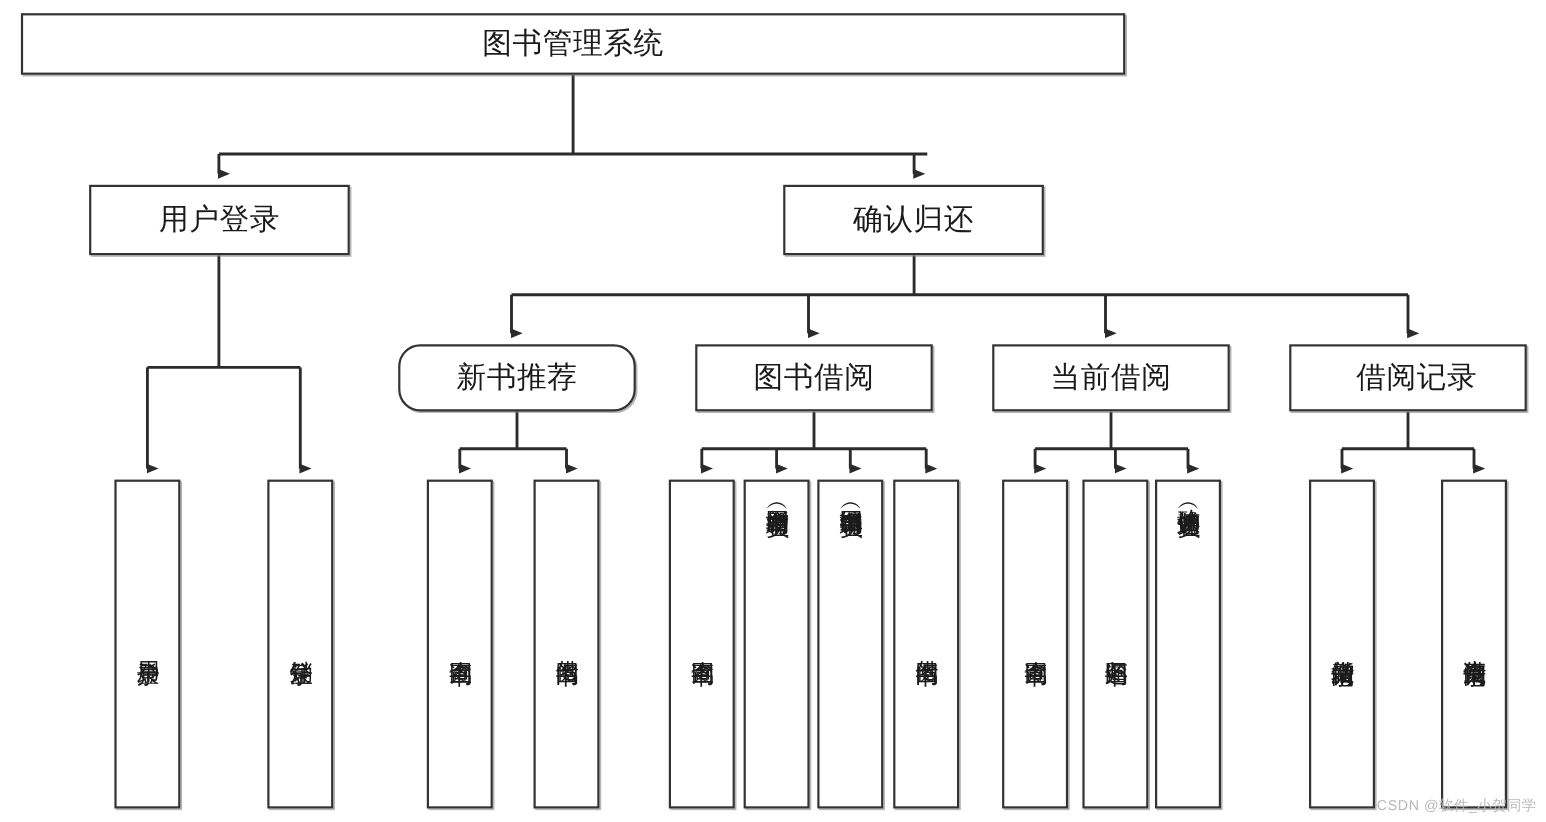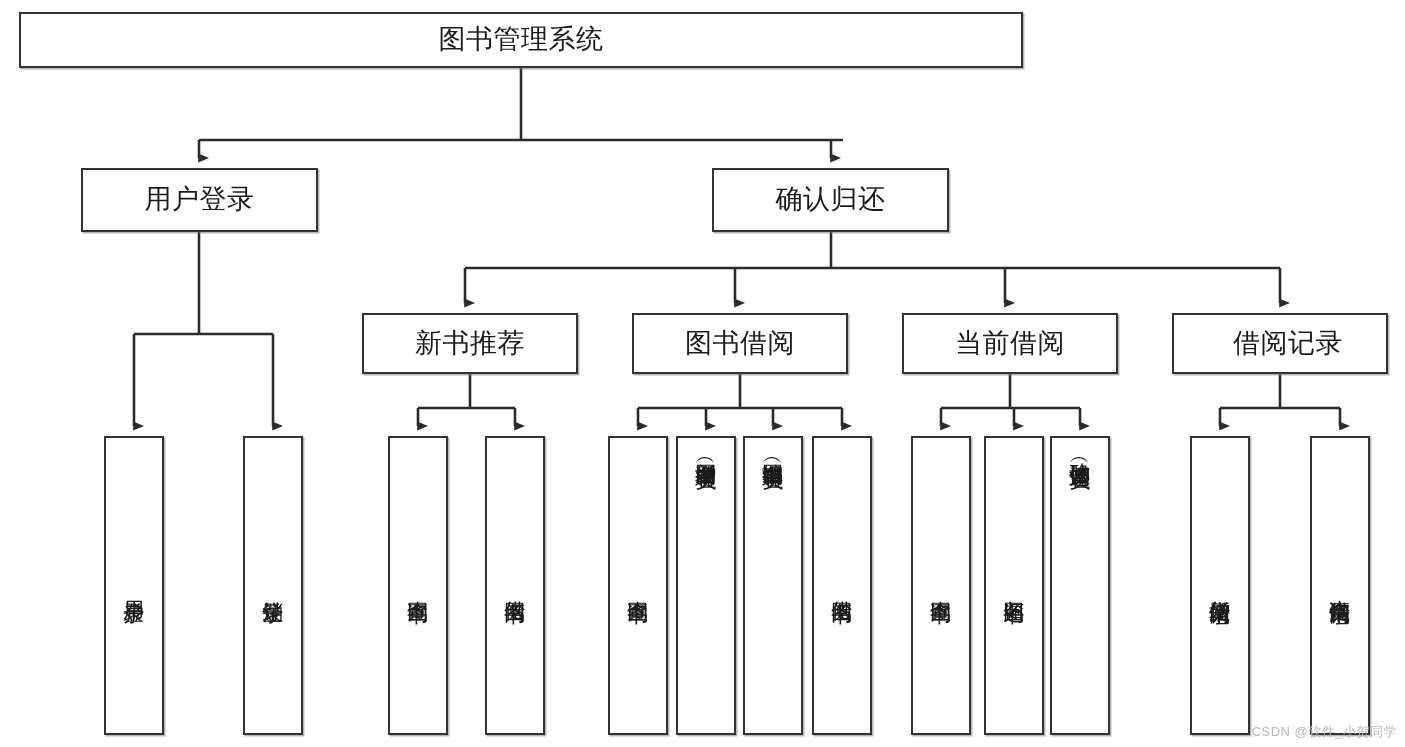--- a/index.html
+++ b/index.html
@@ -132,21 +132,21 @@
     <span class="node-label-h">图书管理系统</span>
   </div>
 
   <div class="node-box" id="node-l2-0" style="left: 81px; top: 168px; width: 237px; height: 64px;">
     <span class="node-label-h">用户登录</span>
   </div>
   <div class="node-box" id="node-l2-1" style="left: 712px; top: 168px; width: 237px; height: 64px;">
     <span class="node-label-h">确认归还</span>
   </div>
 
-  <div class="node-box" id="node-l3-0" style="left: 362px; top: 313px; width: 216px; height: 61px;">
+  <div class="node-box" id="node-l3-0" style="left: 362px; top: 313px; width: 216px; height: 61px; border-radius: 20px;">
     <span class="node-label-h">新书推荐</span>
   </div>
   <div class="node-box" id="node-l3-1" style="left: 632px; top: 313px; width: 216px; height: 61px;">
     <span class="node-label-h">图书借阅</span>
   </div>
   <div class="node-box" id="node-l3-2" style="left: 902px; top: 313px; width: 216px; height: 61px;">
     <span class="node-label-h">当前借阅</span>
   </div>
   <div class="node-box" id="node-l3-3" style="left: 1172px; top: 313px; width: 216px; height: 61px; padding-left: 16px;">
     <span class="node-label-h">借阅记录</span>

